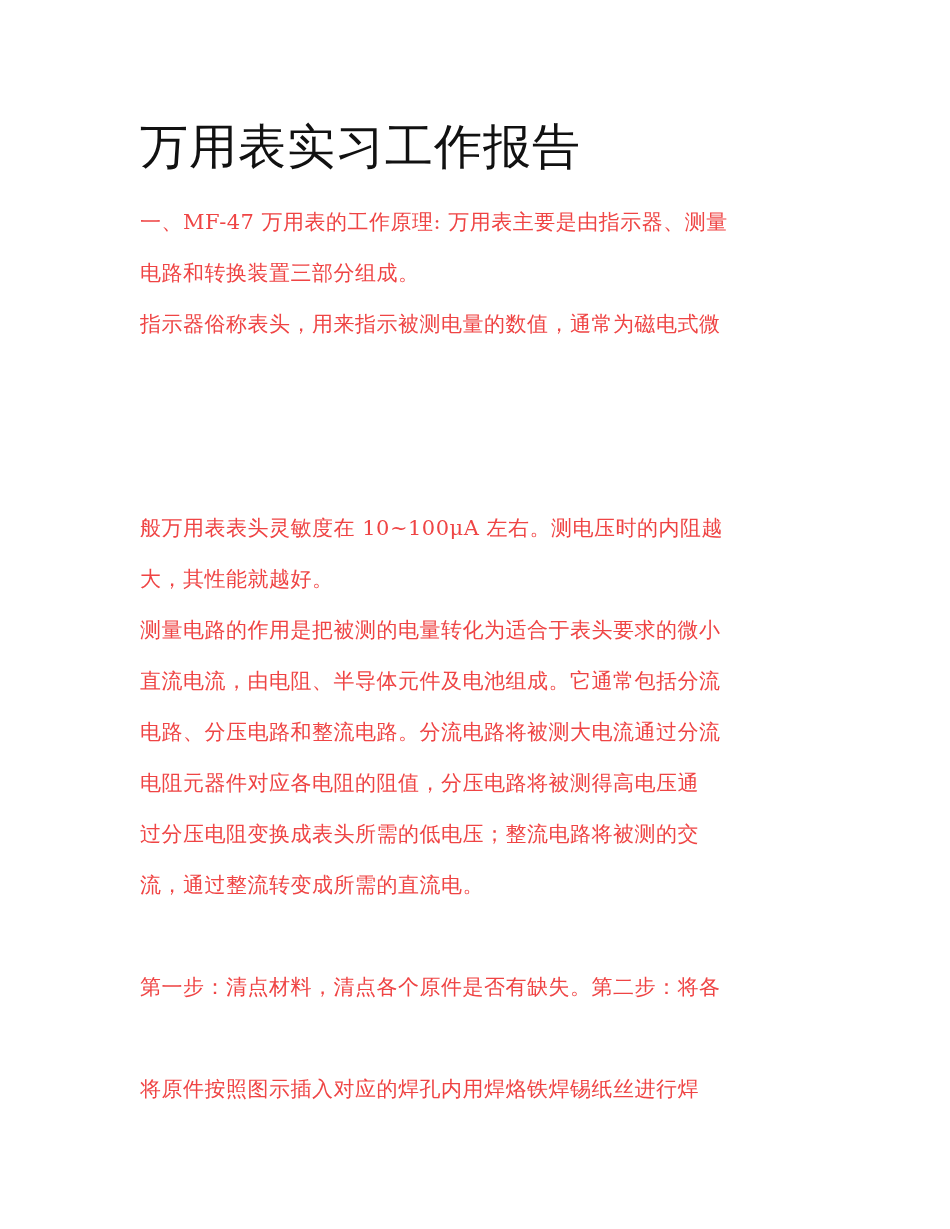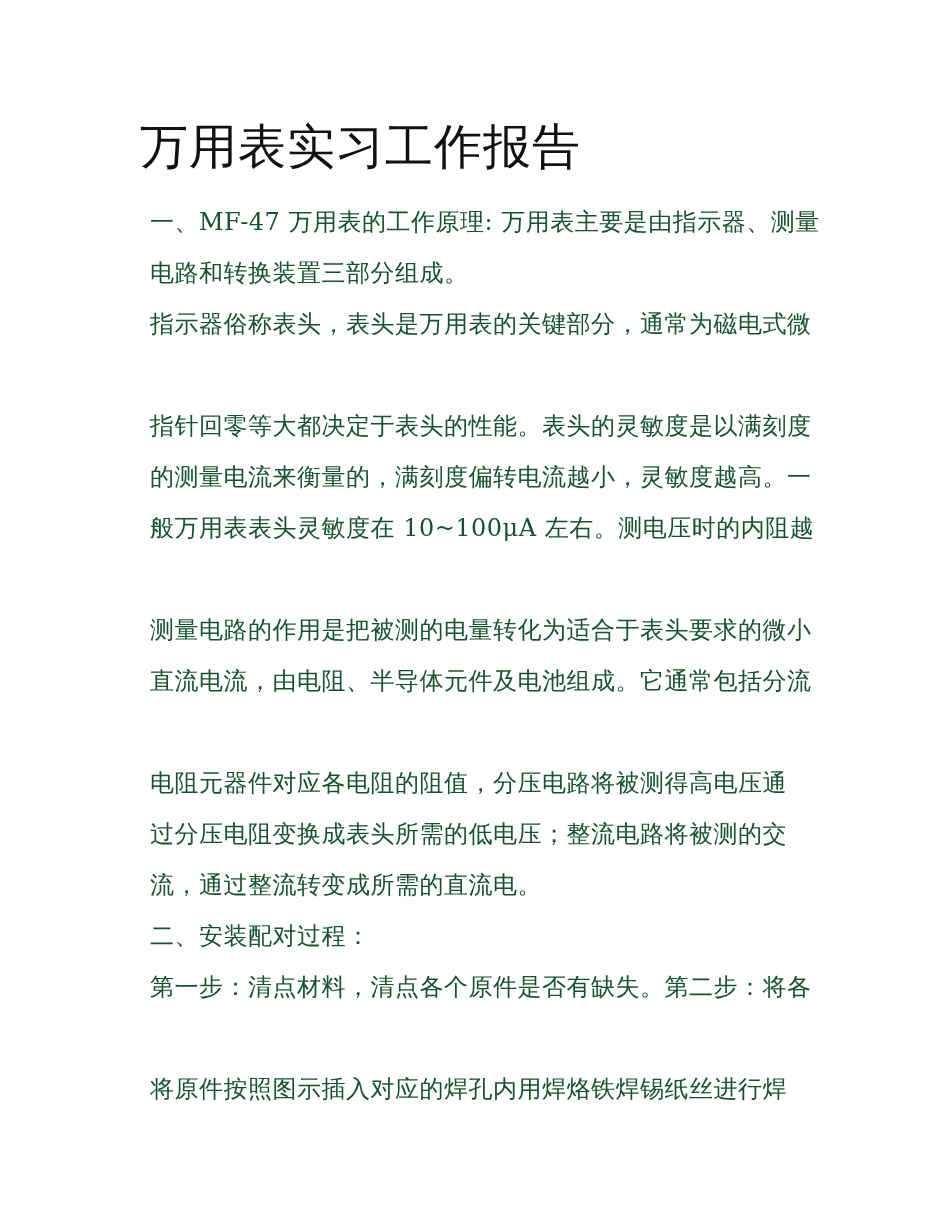--- a/index.html
+++ b/index.html
@@ -1,36 +1,35 @@
 <!DOCTYPE html>
 <html><head>
   <meta charset="utf-8">
   <style>
     html, body { margin: 0; padding: 0; background: #ffffff; }
     body { width: 950px; height: 1229px; position: relative; overflow: hidden;
            font-family: "DejaVu Serif", "Liberation Serif", serif; color: #111111; }
     .page { position: absolute; left: 0; top: 0; width: 950px; height: 1079px; background: #fff; }
     .title { position: absolute; left: 140px; top: 116px; font-size: 48px; line-height: 60px;
              white-space: nowrap; letter-spacing: 1px; color: #111; }
-    .line { position: absolute; left: 150px; font-size: 24px; line-height: 30px;
-            white-space: nowrap; color: #14532d; letter-spacing: 0.5px; }
+    .line { position: absolute; left: 140px; font-size: 21px; line-height: 30px;
+            white-space: nowrap; color: #ef4444; letter-spacing: 0.5px; }
   </style>
 </head>
 <body>
 
 <div class="page">
   <div class="title">万用表实习工作报告</div>
 
   <div class="line" style="top:207px">一、MF-47 万用表的工作原理: 万用表主要是由指示器、测量</div>
   <div class="line" style="top:258px">电路和转换装置三部分组成。</div>
-  <div class="line" style="top:309px">指示器俗称表头，表头是万用表的关键部分，通常为磁电式微</div>
-  <div class="line" style="top:411px">指针回零等大都决定于表头的性能。表头的灵敏度是以满刻度</div>
-  <div class="line" style="top:462px">的测量电流来衡量的，满刻度偏转电流越小，灵敏度越高。一</div>
+  <div class="line" style="top:309px">指示器俗称表头，用来指示被测电量的数值，通常为磁电式微</div>
   <div class="line" style="top:513px">般万用表表头灵敏度在 10~100μA 左右。测电压时的内阻越</div>
+  <div class="line" style="top:564px">大，其性能就越好。</div>
   <div class="line" style="top:615px">测量电路的作用是把被测的电量转化为适合于表头要求的微小</div>
   <div class="line" style="top:666px">直流电流，由电阻、半导体元件及电池组成。它通常包括分流</div>
+  <div class="line" style="top:717px">电路、分压电路和整流电路。分流电路将被测大电流通过分流</div>
   <div class="line" style="top:768px">电阻元器件对应各电阻的阻值，分压电路将被测得高电压通</div>
   <div class="line" style="top:819px">过分压电阻变换成表头所需的低电压；整流电路将被测的交</div>
   <div class="line" style="top:870px">流，通过整流转变成所需的直流电。</div>
-  <div class="line" style="top:921px">二、安装配对过程：</div>
   <div class="line" style="top:972px">第一步：清点材料，清点各个原件是否有缺失。第二步：将各</div>
   <div class="line" style="top:1074px">将原件按照图示插入对应的焊孔内用焊烙铁焊锡纸丝进行焊</div>
 </div>
 
 </body></html>

